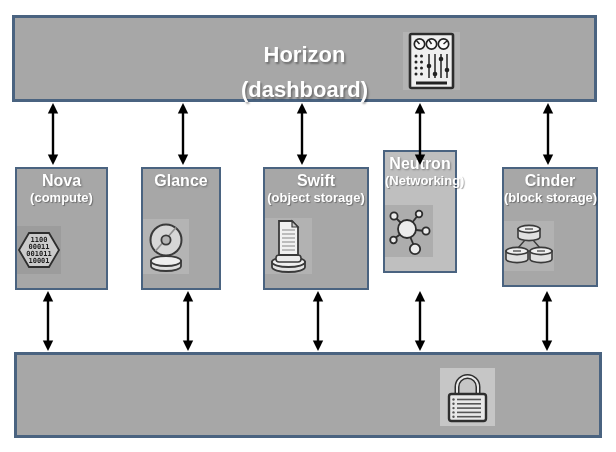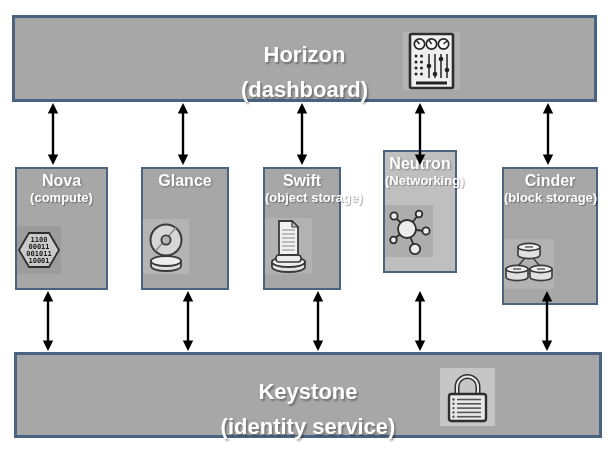--- a/index.html
+++ b/index.html
@@ -93,35 +93,35 @@
         <g font-family="DejaVu Sans Mono, monospace" font-size="7" font-weight="bold" fill="#1d1d1d" text-anchor="middle">
           <text x="22" y="16">1100</text>
           <text x="22" y="23">00011</text>
           <text x="22" y="30">001011</text>
           <text x="22" y="37">10001</text>
         </g>
       </svg>
     </div>
   </div>
 
-  <div class="box service" style="left:141px; top:167px; width:88px; height:123px;">
+  <div class="box service" style="left:141px; top:167px; width:80px; height:123px;">
     <div class="title">Glance</div>
     <div class="icon-wrap">
       <svg width="46" height="55" viewBox="0 0 46 55">
         <rect x="0" y="0" width="46" height="55" fill="#b4b4b4"></rect>
         <path d="M8,42 v5 a15,5 0 0 0 30,0 v-5 z" fill="#dedede" stroke="#3a3a3a" stroke-width="1.8"></path>
         <ellipse cx="23" cy="42" rx="15" ry="5" fill="#ededed" stroke="#3a3a3a" stroke-width="1.8"></ellipse>
         <circle cx="23" cy="21" r="15.5" fill="#d6d6d6" stroke="#3a3a3a" stroke-width="2"></circle>
         <line x1="12.5" y1="32" x2="33" y2="8.5" stroke="#8d8d8d" stroke-width="1.6"></line>
         <circle cx="23" cy="21" r="4.6" fill="#b4b4b4" stroke="#3a3a3a" stroke-width="1.8"></circle>
       </svg>
     </div>
   </div>
 
-  <div class="box service" style="left:263px; top:167px; width:78px; height:123px;">
+  <div class="box service" style="left:263px; top:167px; width:106px; height:123px;">
     <div class="title">Swift</div>
     <div class="subtitle">(object storage)</div>
     <div class="icon-wrap">
       <svg width="47" height="56" viewBox="0 0 47 56">
         <rect x="0" y="0" width="47" height="56" fill="#b2b2b2"></rect>
         <path d="M7,44 v5 a16.5,5 0 0 0 33,0 v-5 z" fill="#e3e3e3" stroke="#3a3a3a" stroke-width="1.8"></path>
         <ellipse cx="23.5" cy="44" rx="16.5" ry="5" fill="#efefef" stroke="#3a3a3a" stroke-width="1.8"></ellipse>
         <rect x="11" y="37" width="25" height="7" rx="3" fill="#ececec" stroke="#3a3a3a" stroke-width="1.6"></rect>
         <path d="M14,3 h13 l6,6 v28 h-19 z" fill="#f1f1f1" stroke="#3a3a3a" stroke-width="1.8"></path>
         <path d="M27,3 l6,6 h-6 z" fill="#c9c9c9" stroke="#3a3a3a" stroke-width="1.2"></path>
@@ -153,21 +153,21 @@
         <circle cx="22" cy="24" r="9" fill="#ececec" stroke="#2e2e2e" stroke-width="1.8"></circle>
         <circle cx="9" cy="11" r="3.6" fill="#ececec" stroke="#2e2e2e" stroke-width="1.8"></circle>
         <circle cx="34" cy="9" r="3.3" fill="#ececec" stroke="#2e2e2e" stroke-width="1.8"></circle>
         <circle cx="41" cy="26" r="3.6" fill="#ececec" stroke="#2e2e2e" stroke-width="1.8"></circle>
         <circle cx="8.5" cy="35" r="3.3" fill="#ececec" stroke="#2e2e2e" stroke-width="1.8"></circle>
         <circle cx="30" cy="44" r="5.2" fill="#ececec" stroke="#2e2e2e" stroke-width="1.8"></circle>
       </svg>
     </div>
   </div>
 
-  <div class="box service" style="left:502px; top:167px; width:96px; height:138px;">
+  <div class="box service" style="left:502px; top:167px; width:96px; height:120px;">
     <div class="title">Cinder</div>
     <div class="subtitle">(block storage)</div>
     <div class="icon-wrap">
       <svg width="50" height="50" viewBox="0 0 50 50">
         <rect x="0" y="0" width="50" height="50" fill="#b2b2b2"></rect>
         <g stroke="#3a3a3a" stroke-width="1.4">
           <line x1="21" y1="19" x2="14" y2="27"></line>
           <line x1="29" y1="19" x2="36" y2="27"></line>
         </g>
         <g fill="#e0e0e0" stroke="#3a3a3a" stroke-width="1.6">
@@ -183,24 +183,20 @@
         <g stroke="#3a3a3a" stroke-width="1.2">
           <line x1="21" y1="8" x2="29" y2="8"></line>
           <line x1="9" y1="30" x2="17" y2="30"></line>
           <line x1="33" y1="30" x2="41" y2="30"></line>
         </g>
       </svg>
     </div>
   </div>
 
   <div class="box wide" style="left:14px; top:352px; width:588px; height:86px;">
-    <div class="text-block">
-      <div class="title-big">Keystone</div>
-      <div class="title-big">(identity service)</div>
-    </div>
     <svg class="abs" style="left:423px; top:13px;" width="55" height="58" viewBox="0 0 55 58">
       <rect x="0" y="0" width="55" height="58" fill="#c6c6c6"></rect>
       <path d="M17,27 v-8 a10.5,10.5 0 0 1 21,0 v8" fill="none" stroke="#2e2e2e" stroke-width="5"></path>
       <path d="M17,27 v-8 a10.5,10.5 0 0 1 21,0 v8" fill="none" stroke="#e8e8e8" stroke-width="2"></path>
       <rect x="9" y="26" width="37" height="27" rx="2.5" fill="#e8e8e8" stroke="#2e2e2e" stroke-width="2.4"></rect>
       <g stroke="#555" stroke-width="1.6">
         <line x1="17" y1="31.5" x2="41" y2="31.5"></line>
         <line x1="17" y1="35.8" x2="41" y2="35.8"></line>
         <line x1="17" y1="40.1" x2="41" y2="40.1"></line>
         <line x1="17" y1="44.4" x2="41" y2="44.4"></line>

